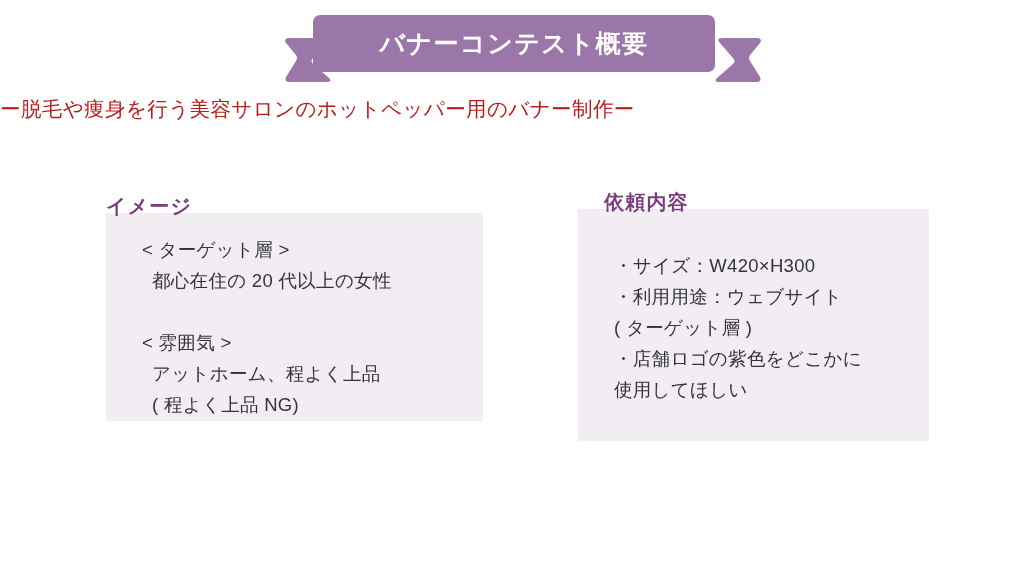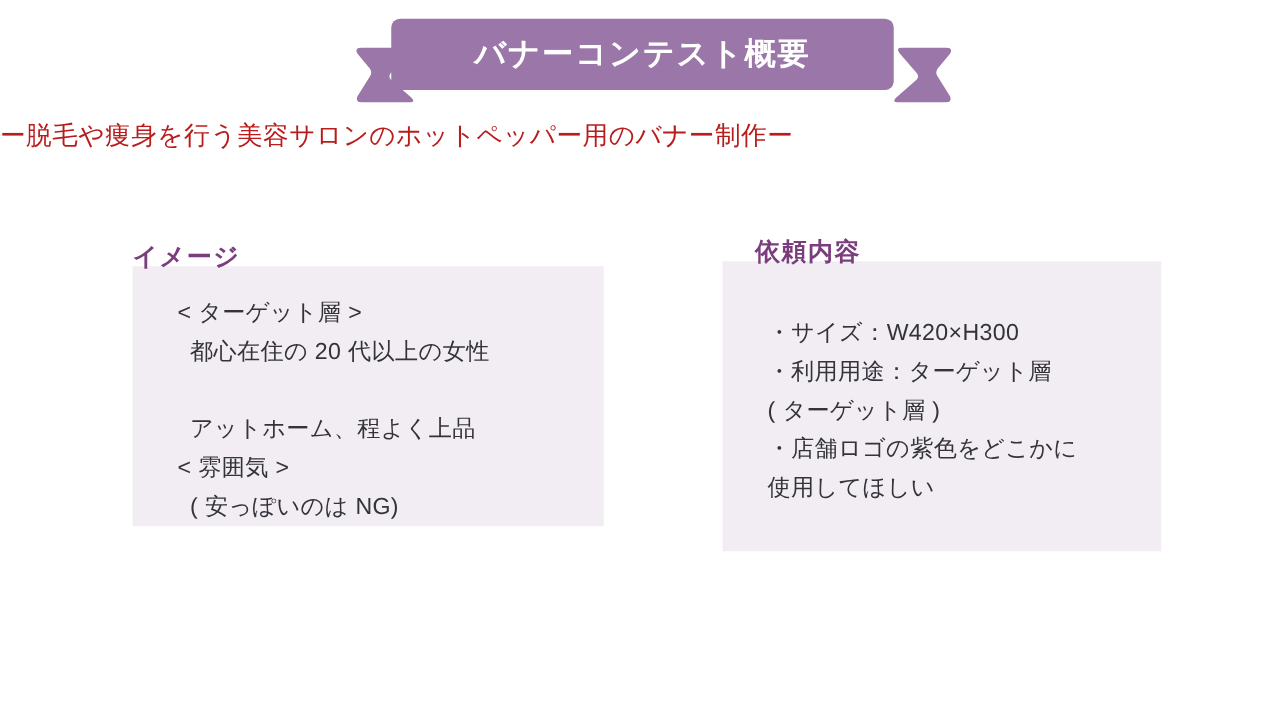--- a/index.html
+++ b/index.html
@@ -113,31 +113,31 @@
 
   <div class="subtitle">ー脱毛や痩身を行う美容サロンのホットペッパー用のバナー制作ー</div>
 
   <div class="panel" id="panel-image">
     <div class="panel-box"></div>
     <div class="panel-heading">イメージ</div>
     <div class="panel-body">
       <span class="ln">&lt; ターゲット層 &gt;</span>
       <span class="ln ind"> 都心在住の 20 代以上の女性</span>
       <span class="ln gap"></span>
+      <span class="ln">&lt; 雰囲気 &gt;</span>
       <span class="ln ind"> アットホーム、程よく上品</span>
-      <span class="ln">&lt; 雰囲気 &gt;</span>
-      <span class="ln ind"> ( 安っぽいのは NG)</span>
+      <span class="ln ind"> ( 程よく上品 NG)</span>
     </div>
   </div>
 
   <div class="panel" id="panel-request">
     <div class="panel-box"></div>
     <div class="panel-heading">依頼内容</div>
     <div class="panel-body">
       <span class="ln">・サイズ：W420×H300</span>
-      <span class="ln">・利用用途：ターゲット層</span>
+      <span class="ln">・利用用途：ウェブサイト</span>
       <span class="ln">( ターゲット層 )</span>
       <span class="ln">・店舗ロゴの紫色をどこかに</span>
       <span class="ln">使用してほしい</span>
     </div>
   </div>
 
 </div>
 
 </body></html>

